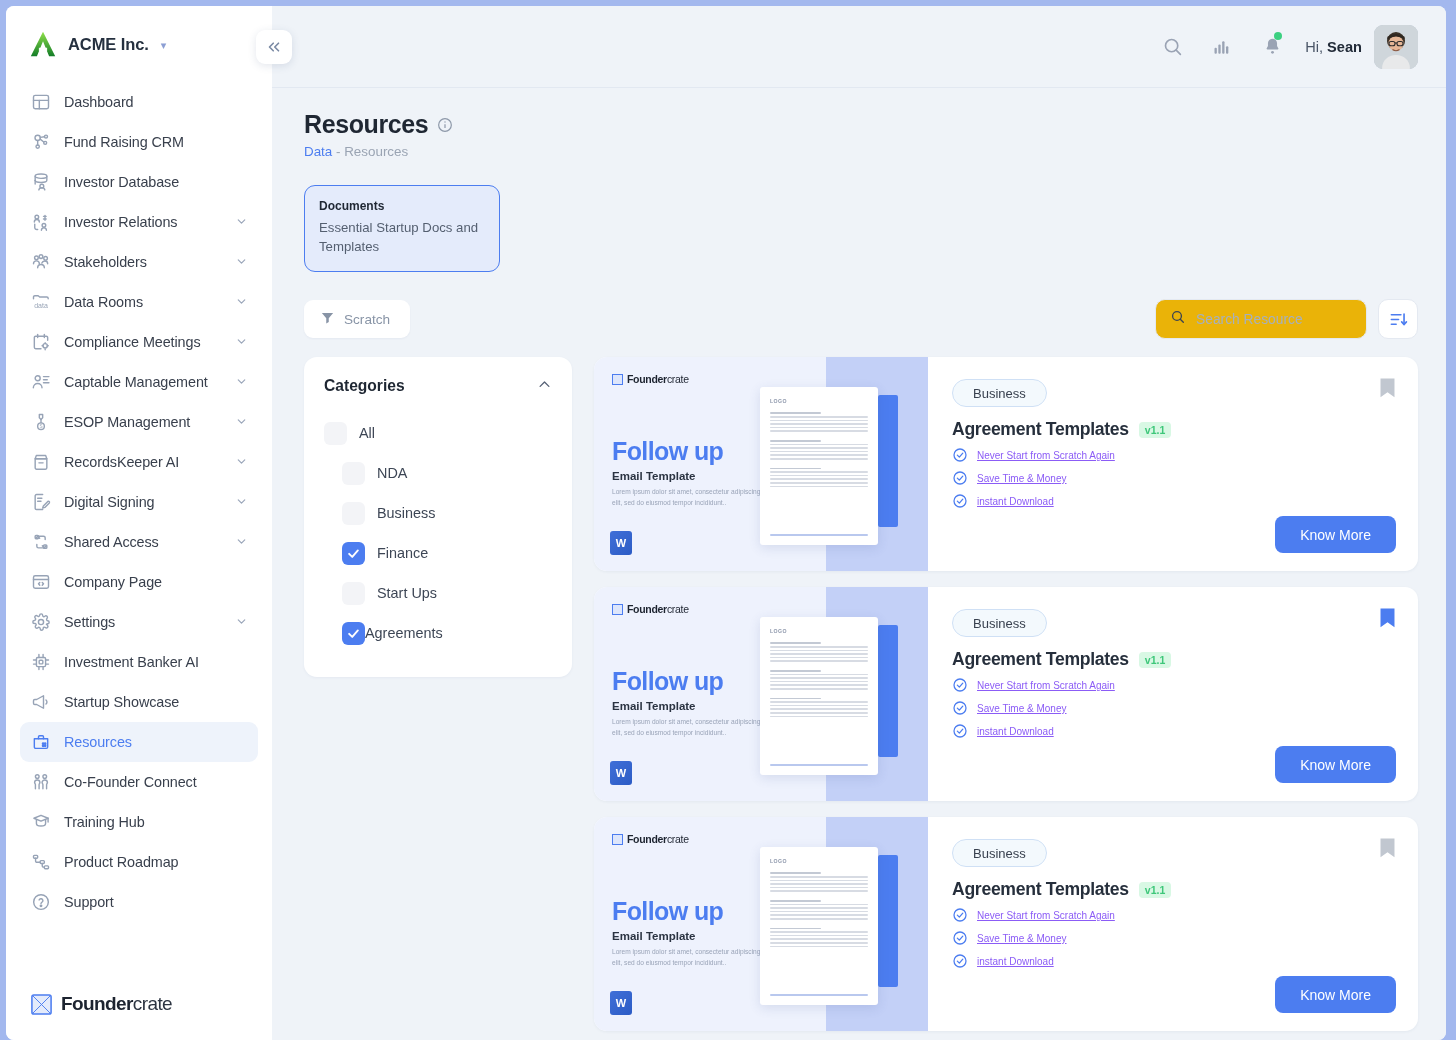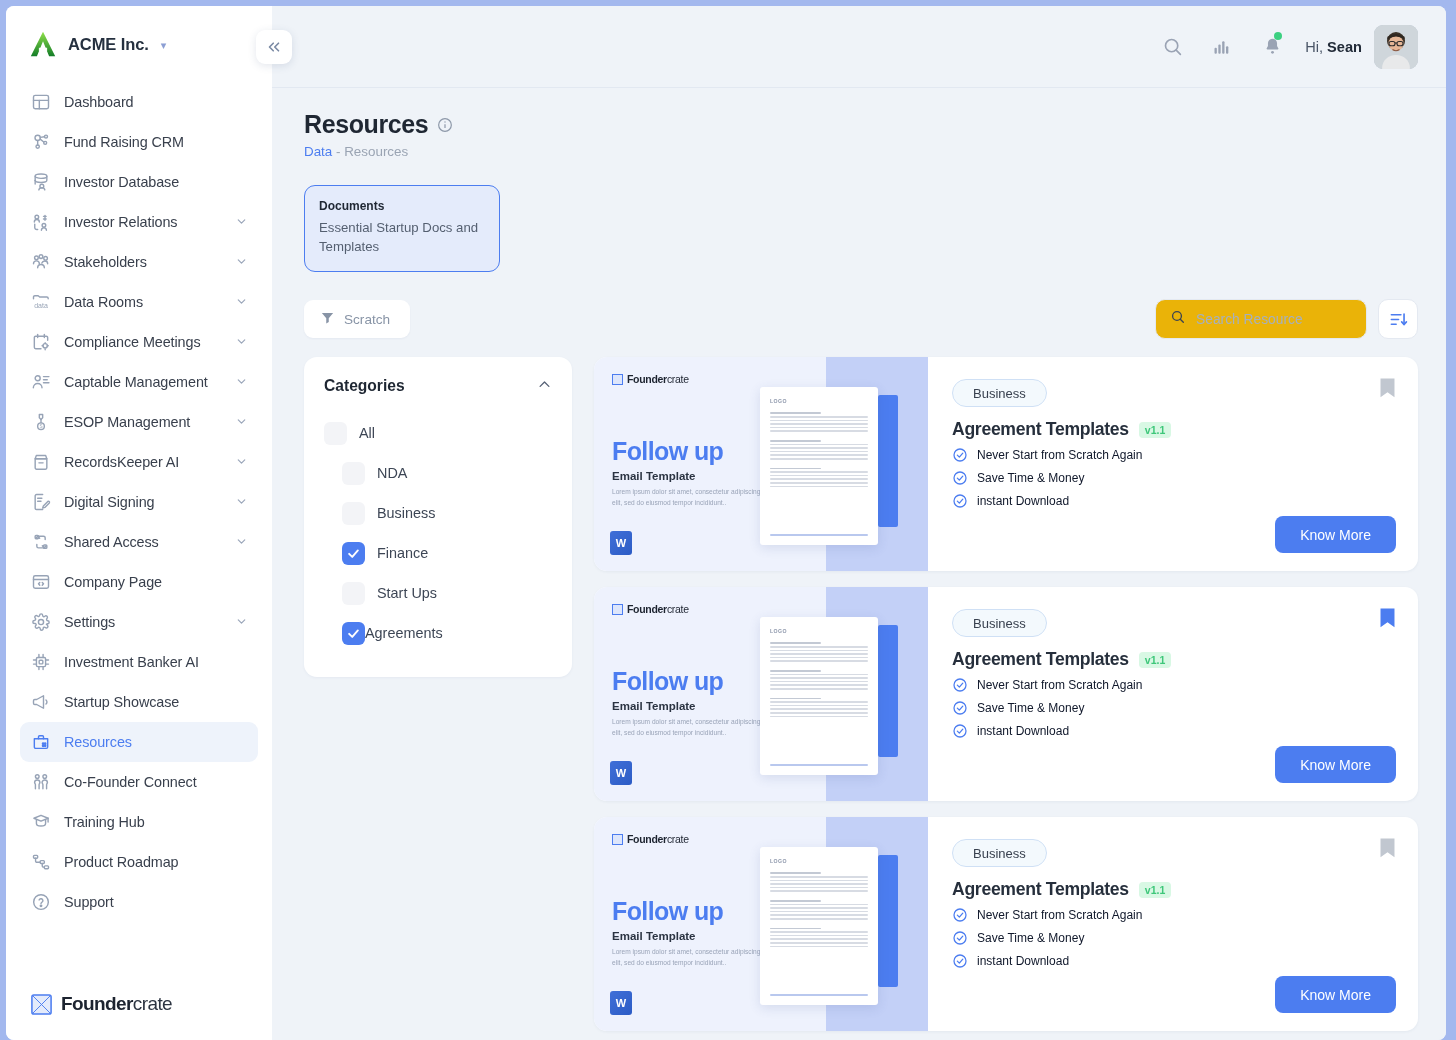--- a/index.html
+++ b/index.html
@@ -195,21 +195,21 @@
   .pill{
     display:inline-flex;align-items:center;justify-content:center;
     height:28px;padding:0 20px;border:1px solid #cfe0f5;background:#f3f9fd;
     border-radius:14px;font-size:13px;color:#38414f;align-self:flex-start;
   }
   .res-title-row{display:flex;align-items:center;gap:10px;margin-top:12px;}
   .res-title{font-size:17.6px;font-weight:700;color:#262f3c;letter-spacing:-0.3px;}
   .ver{background:#d8f8e4;color:#3ec77a;font-size:10.5px;font-weight:600;border-radius:4px;padding:2px 6px;}
   .feat{display:flex;align-items:center;gap:9px;margin-top:7px;}
   .feat .ck{width:16px;height:16px;flex:0 0 16px;color:#4c7df0;}
-  .feat .tx{font-size:12px;color:#0f172a;}
+  .feat .tx{font-size:10px;color:#8b5cf6;text-decoration:underline;}
   .bm{position:absolute;right:22px;top:20px;width:17px;height:22px;cursor:pointer;}
   .know{
     position:absolute;right:22px;bottom:18px;
     height:37px;padding:0 25px;background:#4c7df0;color:#fff;border:0;border-radius:8px;
     font-size:14px;font-family:"Liberation Sans",sans-serif;cursor:pointer;
   }
 </style>
 </head>
 <body>
 

